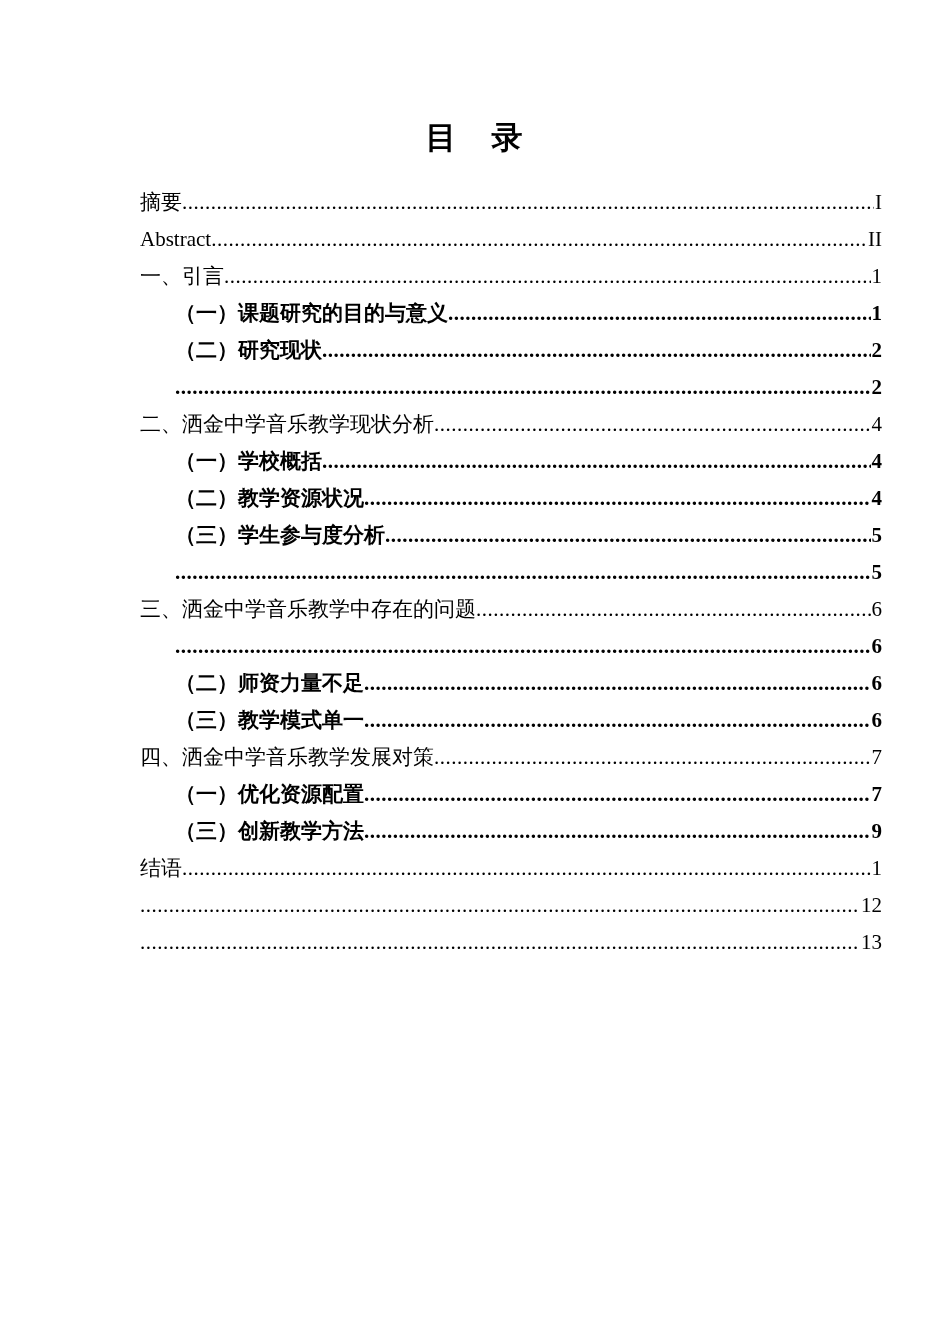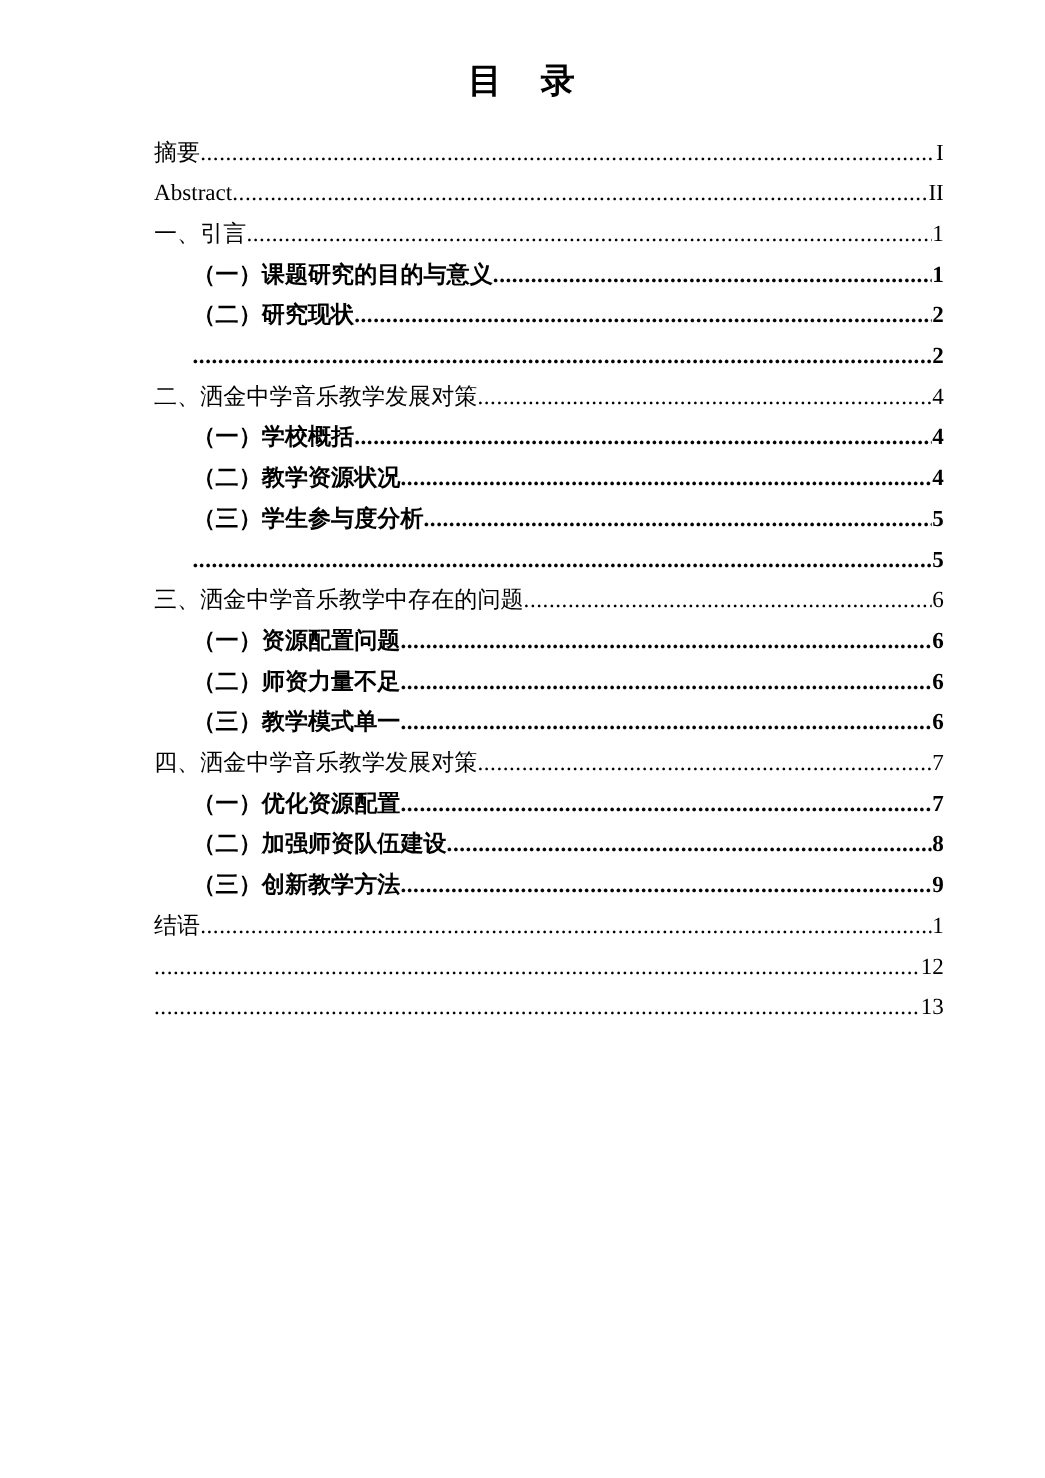--- a/index.html
+++ b/index.html
@@ -15,29 +15,29 @@
     overflow: hidden;
   }
   .page {
     position: relative;
     width: 950px;
     height: 1344px;
     background: #ffffff;
   }
   .doc-title {
     margin: 0;
-    padding-top: 52px;
+    padding-top: 116px;
     text-align: center;
     font-size: 31px;
     font-weight: bold;
     letter-spacing: 2px;
     line-height: 44px;
   }
   .toc {
-    margin: 24px 92px 0 140px;
+    margin: 24px 68px 0 140px;
   }
   .toc-row {
     display: flex;
     align-items: baseline;
     height: 37px;
     line-height: 37px;
     font-size: 21px;
   }
   .toc-row.lvl1 {
     padding-left: 35px;
@@ -92,21 +92,21 @@
       <div class="toc-row lvl1">
         <span class="toc-label">（二）研究现状</span>
         <span class="leader"></span>
         <span class="pnum">2</span>
       </div>
       <div class="toc-row lvl1">
         <span class="leader"></span>
         <span class="pnum">2</span>
       </div>
       <div class="toc-row lvl0">
-        <span class="toc-label">二、洒金中学音乐教学发展对策</span>
+        <span class="toc-label">二、洒金中学音乐教学现状分析</span>
         <span class="leader"></span>
         <span class="pnum">4</span>
       </div>
       <div class="toc-row lvl1">
         <span class="toc-label">（一）学校概括</span>
         <span class="leader"></span>
         <span class="pnum">4</span>
       </div>
       <div class="toc-row lvl1">
         <span class="toc-label">（二）教学资源状况</span>
@@ -121,21 +121,20 @@
       <div class="toc-row lvl1">
         <span class="leader"></span>
         <span class="pnum">5</span>
       </div>
       <div class="toc-row lvl0">
         <span class="toc-label">三、洒金中学音乐教学中存在的问题</span>
         <span class="leader"></span>
         <span class="pnum">6</span>
       </div>
       <div class="toc-row lvl1">
-        <span class="toc-label">（一）资源配置问题</span>
         <span class="leader"></span>
         <span class="pnum">6</span>
       </div>
       <div class="toc-row lvl1">
         <span class="toc-label">（二）师资力量不足</span>
         <span class="leader"></span>
         <span class="pnum">6</span>
       </div>
       <div class="toc-row lvl1">
         <span class="toc-label">（三）教学模式单一</span>
@@ -144,25 +143,20 @@
       </div>
       <div class="toc-row lvl0">
         <span class="toc-label">四、洒金中学音乐教学发展对策</span>
         <span class="leader"></span>
         <span class="pnum">7</span>
       </div>
       <div class="toc-row lvl1">
         <span class="toc-label">（一）优化资源配置</span>
         <span class="leader"></span>
         <span class="pnum">7</span>
-      </div>
-      <div class="toc-row lvl1">
-        <span class="toc-label">（二）加强师资队伍建设</span>
-        <span class="leader"></span>
-        <span class="pnum">8</span>
       </div>
       <div class="toc-row lvl1">
         <span class="toc-label">（三）创新教学方法</span>
         <span class="leader"></span>
         <span class="pnum">9</span>
       </div>
       <div class="toc-row lvl0">
         <span class="toc-label">结语</span>
         <span class="leader"></span>
         <span class="pnum">1</span>

